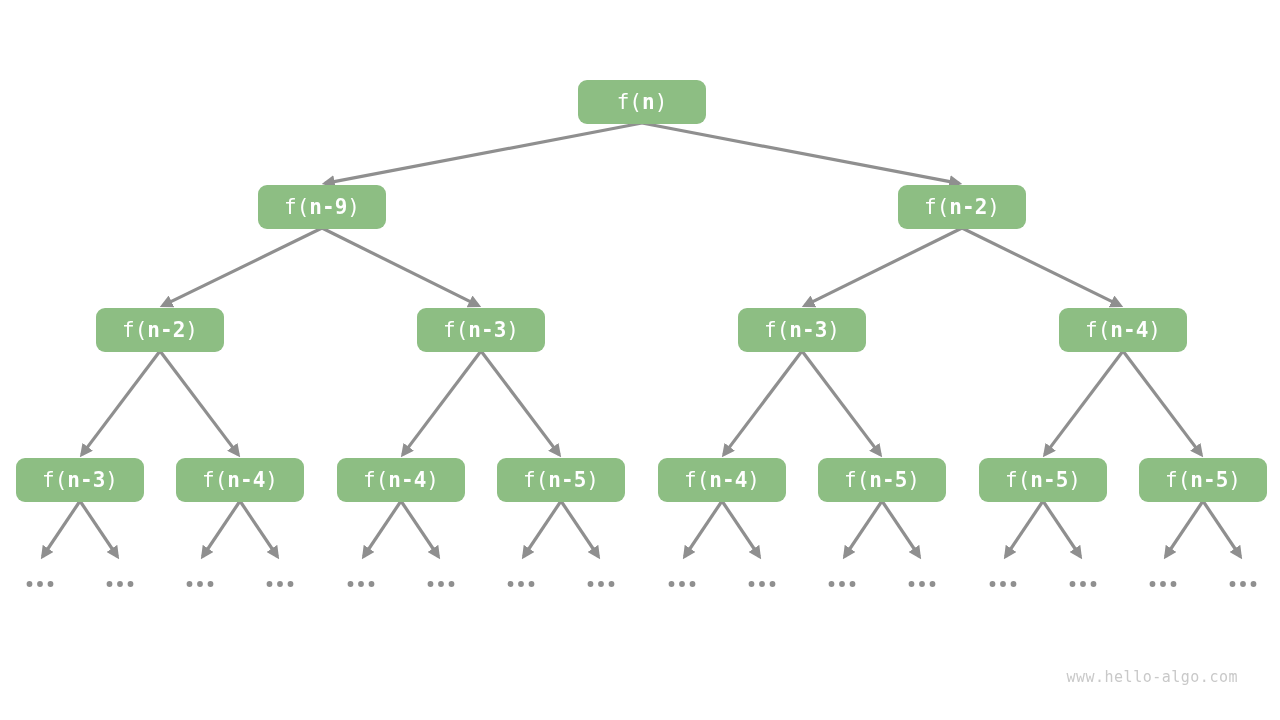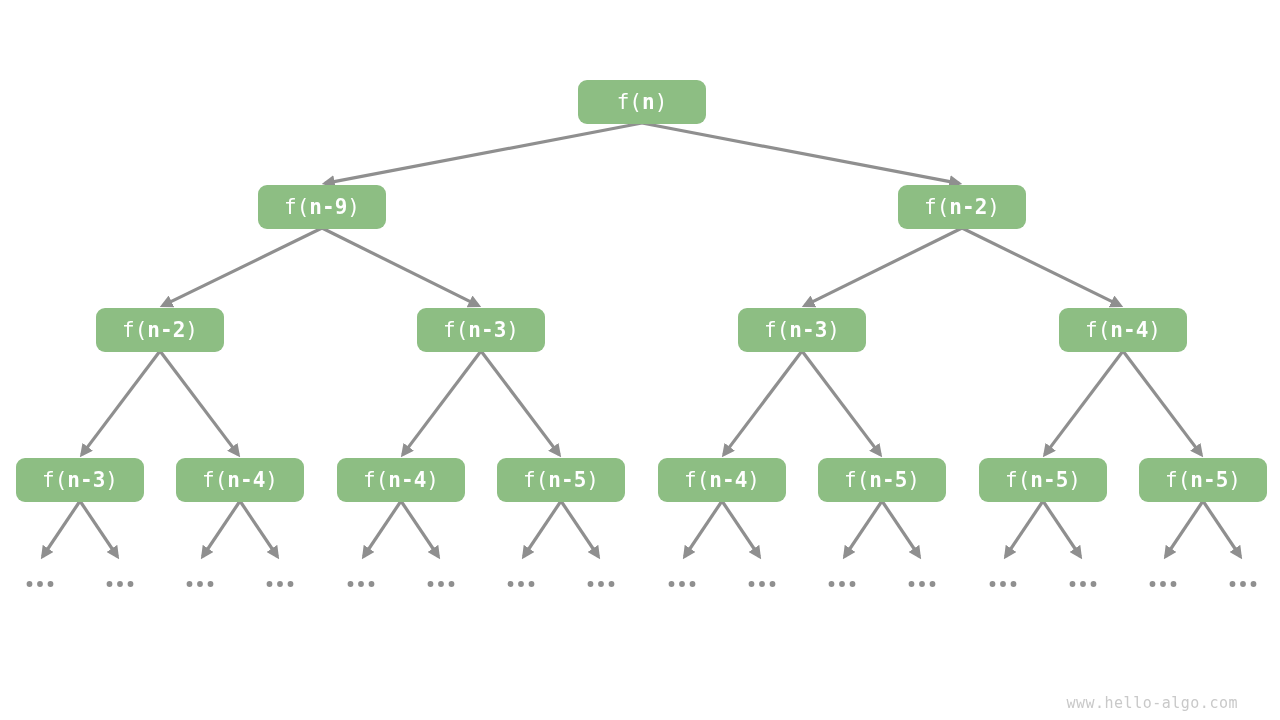--- a/index.html
+++ b/index.html
@@ -34,21 +34,21 @@
     line-height: 1;
     white-space: nowrap;
     user-select: none;
   }
   .node .arg {
     font-weight: bold;
   }
   .watermark {
     position: absolute;
     right: 42px;
-    bottom: 8px;
+    bottom: 34px;
     font-size: 15px;
     letter-spacing: 0.5px;
     color: var(--watermark, #c9c9c9);
   }
 </style>
 </head>
 <body>
 
 <div class="canvas" id="canvas" style="--bg: #FFFFFF; --node-fill: #8DBE83; --node-text: #FFFFFF; --watermark: #C9C9C9;">
   <svg class="edges-layer" id="edges-svg" width="1280" height="720" viewBox="0 0 1280 720">

